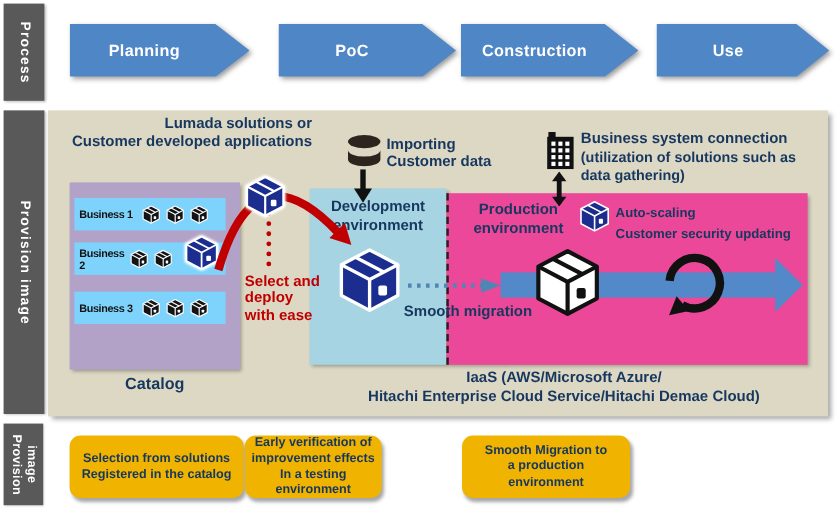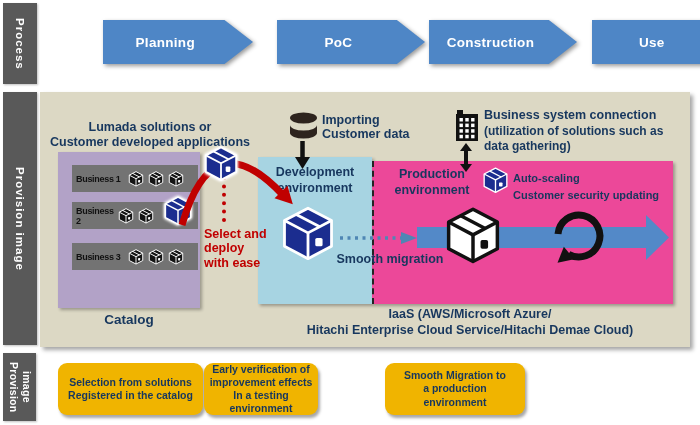--- a/index.html
+++ b/index.html
@@ -8,36 +8,36 @@
   .abs{position:absolute;}
   .ml{white-space:pre-line;}
 
   
   .side{position:absolute;background:#595959;display:flex;align-items:center;justify-content:center;
         box-shadow:1px 1px 2px rgba(0,0,0,.25);}
   .side span{writing-mode:vertical-lr;color:#fff;font-weight:bold;font-size:11.5px;
              letter-spacing:1px;white-space:pre-line;line-height:1.25;text-align:center;}
 
   
-  .chev-wrap{position:absolute;top:20px;height:44px;filter:drop-shadow(2px 2px 2px rgba(0,0,0,.4));margin-left:45px;}
+  .chev-wrap{position:absolute;top:20px;height:44px;filter:drop-shadow(2px 2px 2px rgba(0,0,0,.4));}
   .chev{width:100%;height:100%;background:#4E86C6;
         clip-path:polygon(0 0,81% 0,100% 50%,81% 100%,0 100%);
         display:flex;align-items:center;justify-content:center;}
   .chev b{color:#fff;font-size:13.5px;padding-right:17%;letter-spacing:.3px;}
 
   .panel{position:absolute;left:40px;top:92px;width:650px;height:255px;background:#DCD8C4;
          box-shadow:3px 3px 4px rgba(0,0,0,.35);}
 
   .navy{color:#17375E;}
-  .heading{left:40px;top:120px;width:220px;text-align:center;font-weight:bold;font-size:12.5px;
+  .heading{left:40px;top:96px;width:220px;text-align:right;font-weight:bold;font-size:12.5px;
            line-height:1.2;}
 
   .catalog{left:58px;top:152px;width:142px;height:156px;background:#B2A2C7;
            box-shadow:2px 2px 3px rgba(0,0,0,.3);}
-  .biz-row{position:absolute;left:14px;width:126px;height:27px;background:#737373;
+  .biz-row{position:absolute;left:4px;width:126px;height:27px;background:#7dd3fc;
            display:flex;align-items:center;padding:0 4px;box-sizing:border-box;}
   .biz-row .lbl{font-size:9px;font-weight:bold;color:#111;letter-spacing:-0.3px;}
   .cubes{display:flex;gap:4px;margin-left:auto;margin-right:10px;}
   .caption{left:58px;top:312px;width:142px;text-align:center;font-weight:bold;font-size:13.5px;}
 
   .envbox{position:absolute;box-shadow:2px 2px 3px rgba(0,0,0,.3);}
   .dev{left:258px;top:157px;width:114px;height:147px;background:#A7D4E2;}
   .prod{left:372px;top:161px;width:301px;height:143px;background:#ec4899;border-left:2px dashed #222;
         box-sizing:border-box;}
   .envlabel{font-weight:bold;font-size:12.5px;line-height:1.25;text-align:center;}

